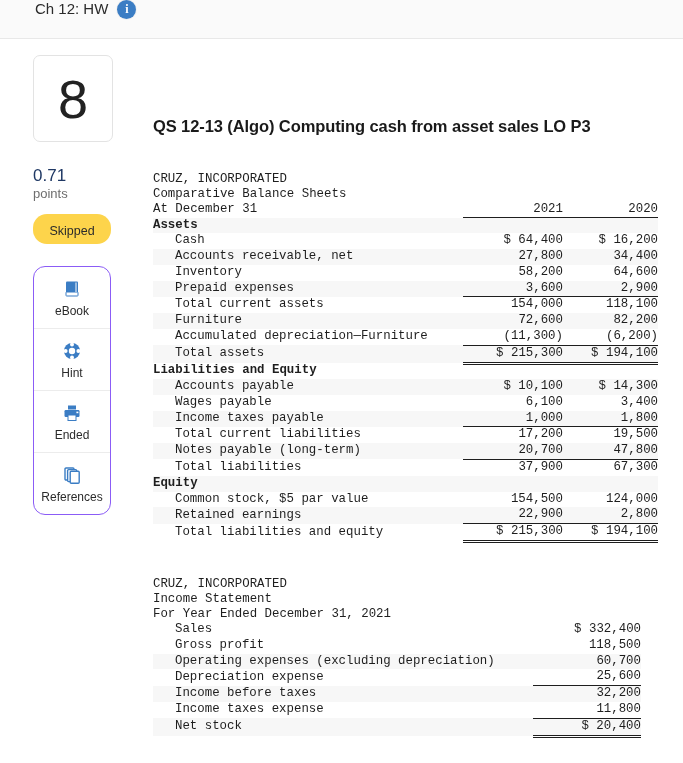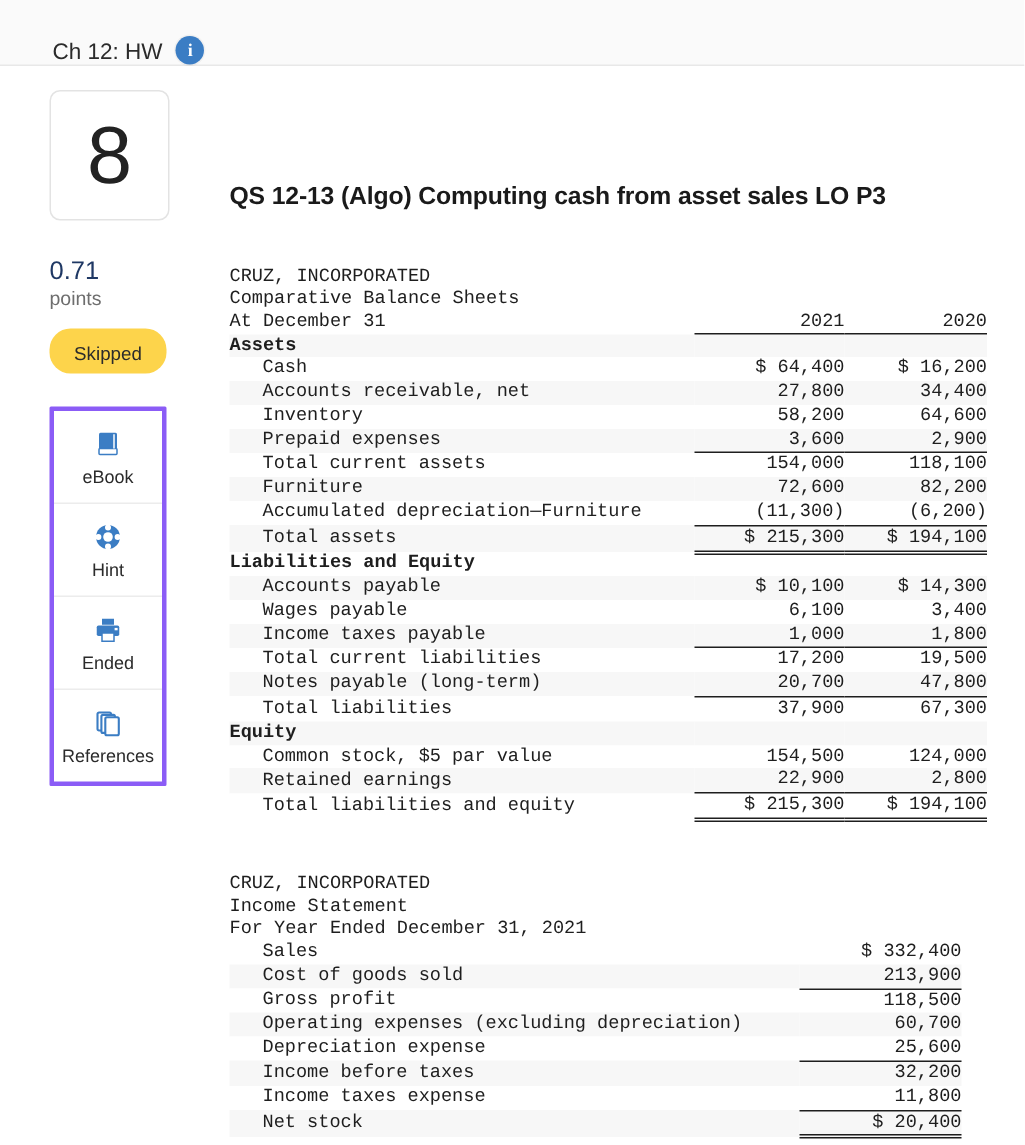--- a/index.html
+++ b/index.html
@@ -10,25 +10,25 @@
     width: 683px;
     height: 763px;
     background: #ffffff;
     font-family: "Liberation Sans", sans-serif;
     overflow: hidden;
     position: relative;
   }
 
   
   .topbar {
-    height: 44px;
+    height: 39px;
     background: #fafafa;
     border-bottom: 1px solid #e8e8e8;
     display: flex;
-    align-items: flex-end;
+    align-items: flex-start;
     padding-left: 35px;
     box-sizing: border-box;
   }
   .topbar-title {
     font-size: 15px;
     color: #2b2b2b;
     font-family: "Liberation Sans", sans-serif;
   }
   .info-icon {
     width: 19px;
@@ -93,22 +93,22 @@
     background: #fdd44b;
     border-radius: 14px;
     text-align: center;
     padding: 10px 0 6px;
     font-size: 12.5px;
     color: #2b2b2b;
   }
   .toolgroup {
     margin-top: 22px;
     width: 78px;
-    border: 3px solid #8b5cf6;
-    border-radius: 1px;
+    border: 1px solid #8b5cf6;
+    border-radius: 12px;
     background: #fff;
     box-sizing: border-box;
   }
   .tool {
     height: 61px;
     border-bottom: 1px solid #ececec;
     display: flex;
     flex-direction: column;
     align-items: center;
     justify-content: center;
@@ -407,24 +407,20 @@
         <tr>
           <td class="hdr-cell" colspan="2">Income Statement</td>
         </tr>
         <tr>
           <td class="hdr-cell" colspan="2">For Year Ended December 31, 2021</td>
         </tr>
         <tr>
           <td class="lbl ind">Sales</td>
           <td class="num">$ 332,400</td>
         </tr>
-        <tr class="alt">
-          <td class="lbl ind">Cost of goods sold</td>
-          <td class="num u1">213,900</td>
-        </tr>
         <tr>
           <td class="lbl ind">Gross profit</td>
           <td class="num">118,500</td>
         </tr>
         <tr class="alt">
           <td class="lbl ind">Operating expenses (excluding depreciation)</td>
           <td class="num">60,700</td>
         </tr>
         <tr>
           <td class="lbl ind">Depreciation expense</td>

